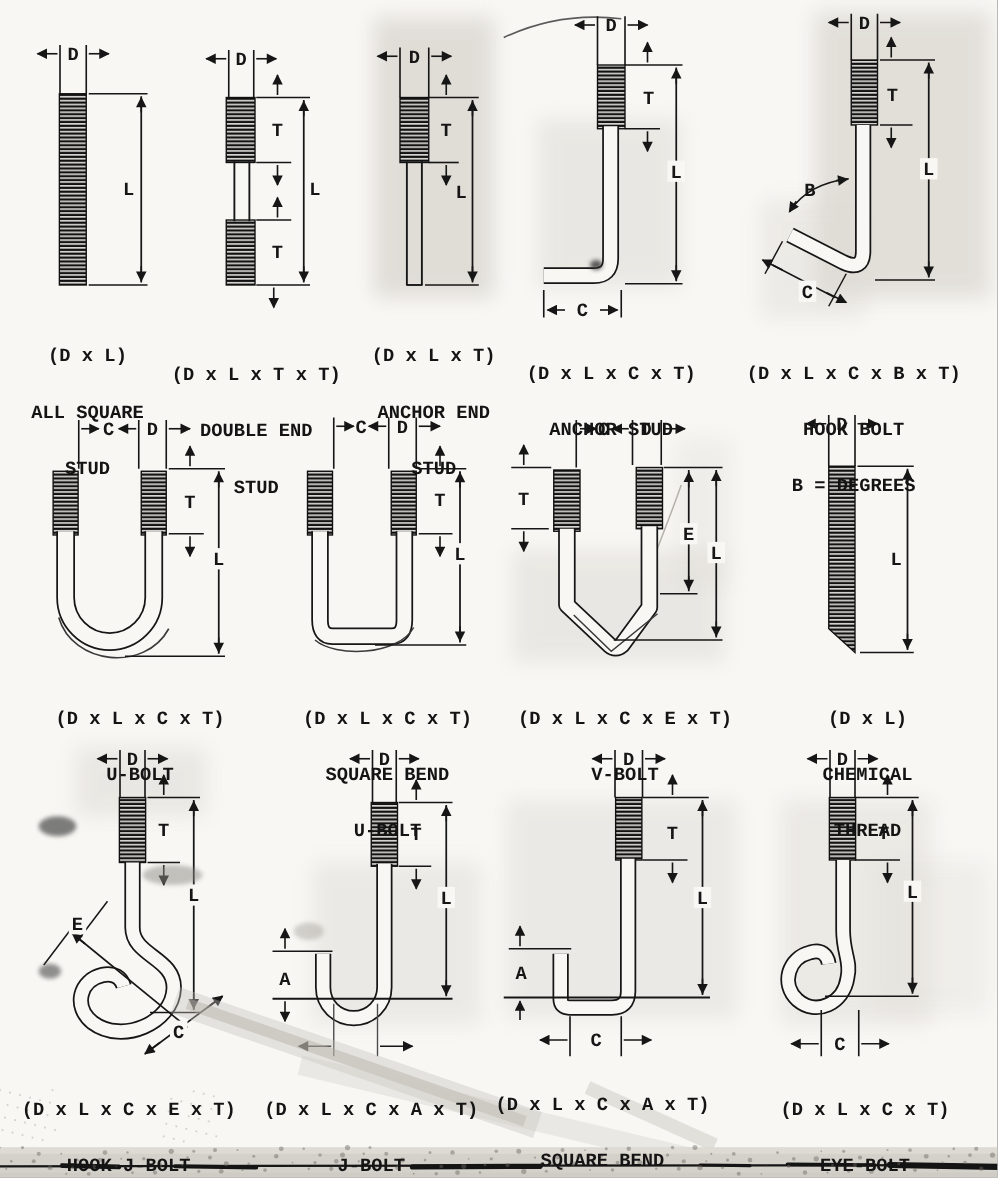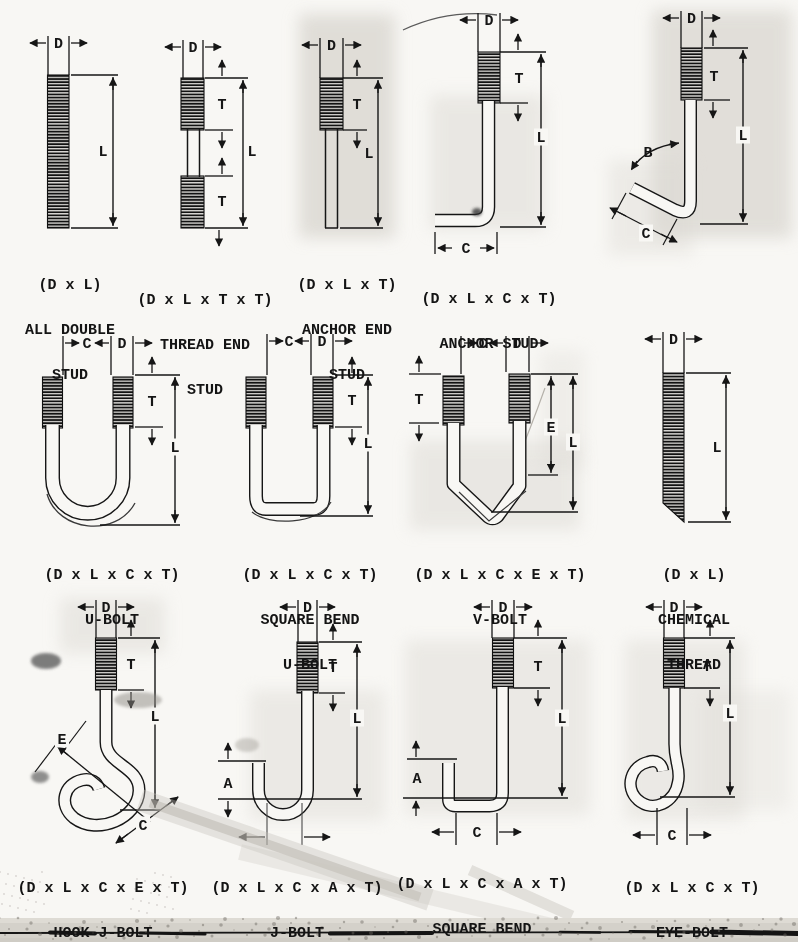--- a/index.html
+++ b/index.html
@@ -574,37 +574,42 @@
         <circle cx="40" cy="882" r="0.9" fill="#8a867f" opacity="0.3"></circle>
         <circle cx="171" cy="877" r="0.9" fill="#8a867f" opacity="0.3"></circle>
         <circle cx="42" cy="872" r="0.9" fill="#8a867f" opacity="0.3"></circle>
         <circle cx="173" cy="909" r="0.9" fill="#8a867f" opacity="0.3"></circle>
         <circle cx="44" cy="904" r="0.9" fill="#8a867f" opacity="0.3"></circle>
       </g>
     </svg>
 
   <div class="cap" style="left:70px;top:248px;">
     <div>(D x L)</div>
-    <div>ALL DOUBLE</div>
+    <div>ALL SQUARE</div>
     <div>STUD</div>
   </div>
   <div class="cap" style="left:205px;top:263px;">
     <div>(D x L x T x T)</div>
-    <div>THREAD END</div>
+    <div>DOUBLE END</div>
     <div>STUD</div>
   </div>
   <div class="cap" style="left:347px;top:248px;text-align:center;">
     <div>(D x L x T)</div>
     <div>ANCHOR END</div>
     <div>STUD</div>
   </div>
   <div class="cap" style="left:489px;top:262px;">
     <div>(D x L x C x T)</div>
     <div>ANCHOR STUD</div>
   </div>
+  <div class="cap" style="left:683px;top:262px;">
+    <div>(D x L x C x B x T)</div>
+    <div>HOOK BOLT</div>
+    <div>B = DEGREES</div>
+  </div>
   <div class="cap" style="left:112px;top:538px;">
     <div>(D x L x C x T)</div>
     <div>U-BOLT</div>
   </div>
   <div class="cap" style="left:310px;top:538px;">
     <div>(D x L x C x T)</div>
     <div>SQUARE BEND</div>
     <div>U-BOLT</div>
   </div>
   <div class="cap" style="left:500px;top:538px;">

